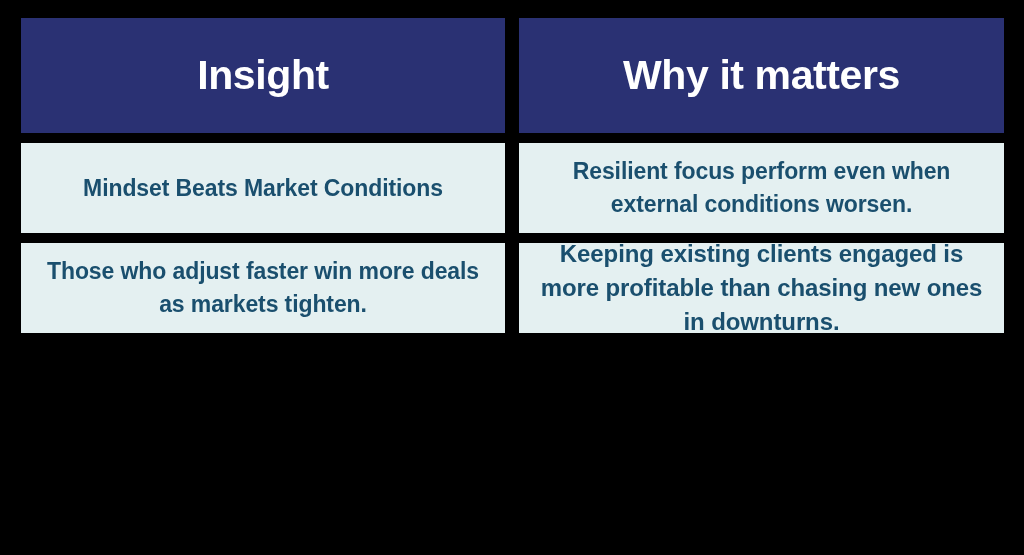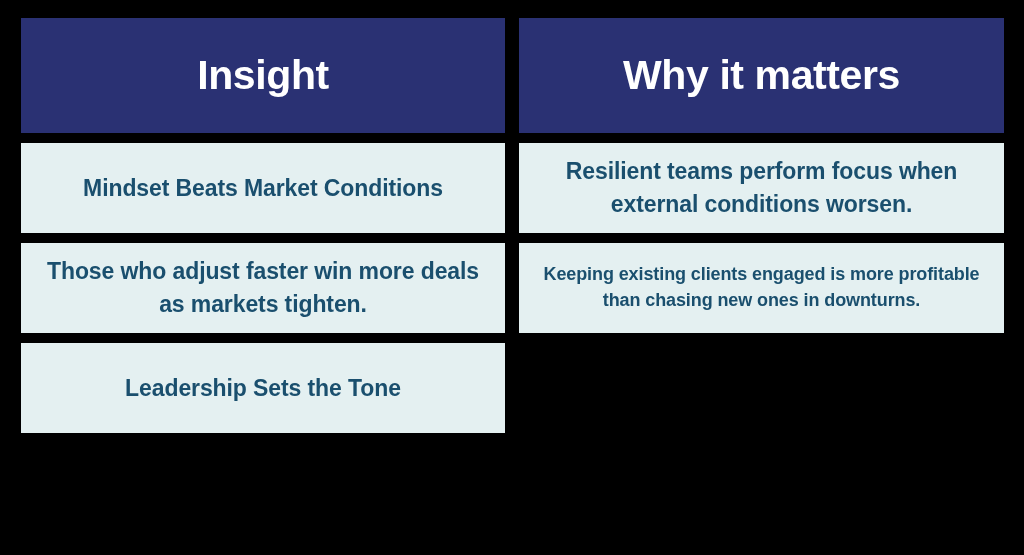--- a/index.html
+++ b/index.html
@@ -69,50 +69,47 @@
   .cell-text {
     color: #1A4F6E;
     font-size: 23px;
     font-weight: 600;
     line-height: 1.42;
     text-align: center;
     letter-spacing: -0.1px;
   }
 
   .cell-text.small {
-    font-size: 18px;
+    font-size: 24px;
     line-height: 1.42;
   }
 </style>
 </head>
 <body>
 
 <div class="table-wrap">
   <div class="grid">
 
     <div class="hdr-cell">
       <span class="hdr-text">Insight</span>
     </div>
     <div class="hdr-cell">
       <span class="hdr-text">Why it matters</span>
     </div>
 
     <div class="cell">
       <span class="cell-text">Mindset Beats Market Conditions</span>
     </div>
     <div class="cell">
-      <span class="cell-text">Resilient teams perform focus when external conditions worsen.</span>
+      <span class="cell-text">Resilient focus perform even when external conditions worsen.</span>
     </div>
 
     <div class="cell">
       <span class="cell-text">Those who adjust faster win more deals as markets tighten.</span>
     </div>
 
     <div class="cell">
       <span class="cell-text small">Keeping existing clients engaged is more profitable than chasing new ones in downturns.</span>
     </div>
 
-    <div class="cell">
-      <span class="cell-text">Leadership Sets the Tone</span>
-    </div>
 
   </div>
 </div>
 
 </body></html>

